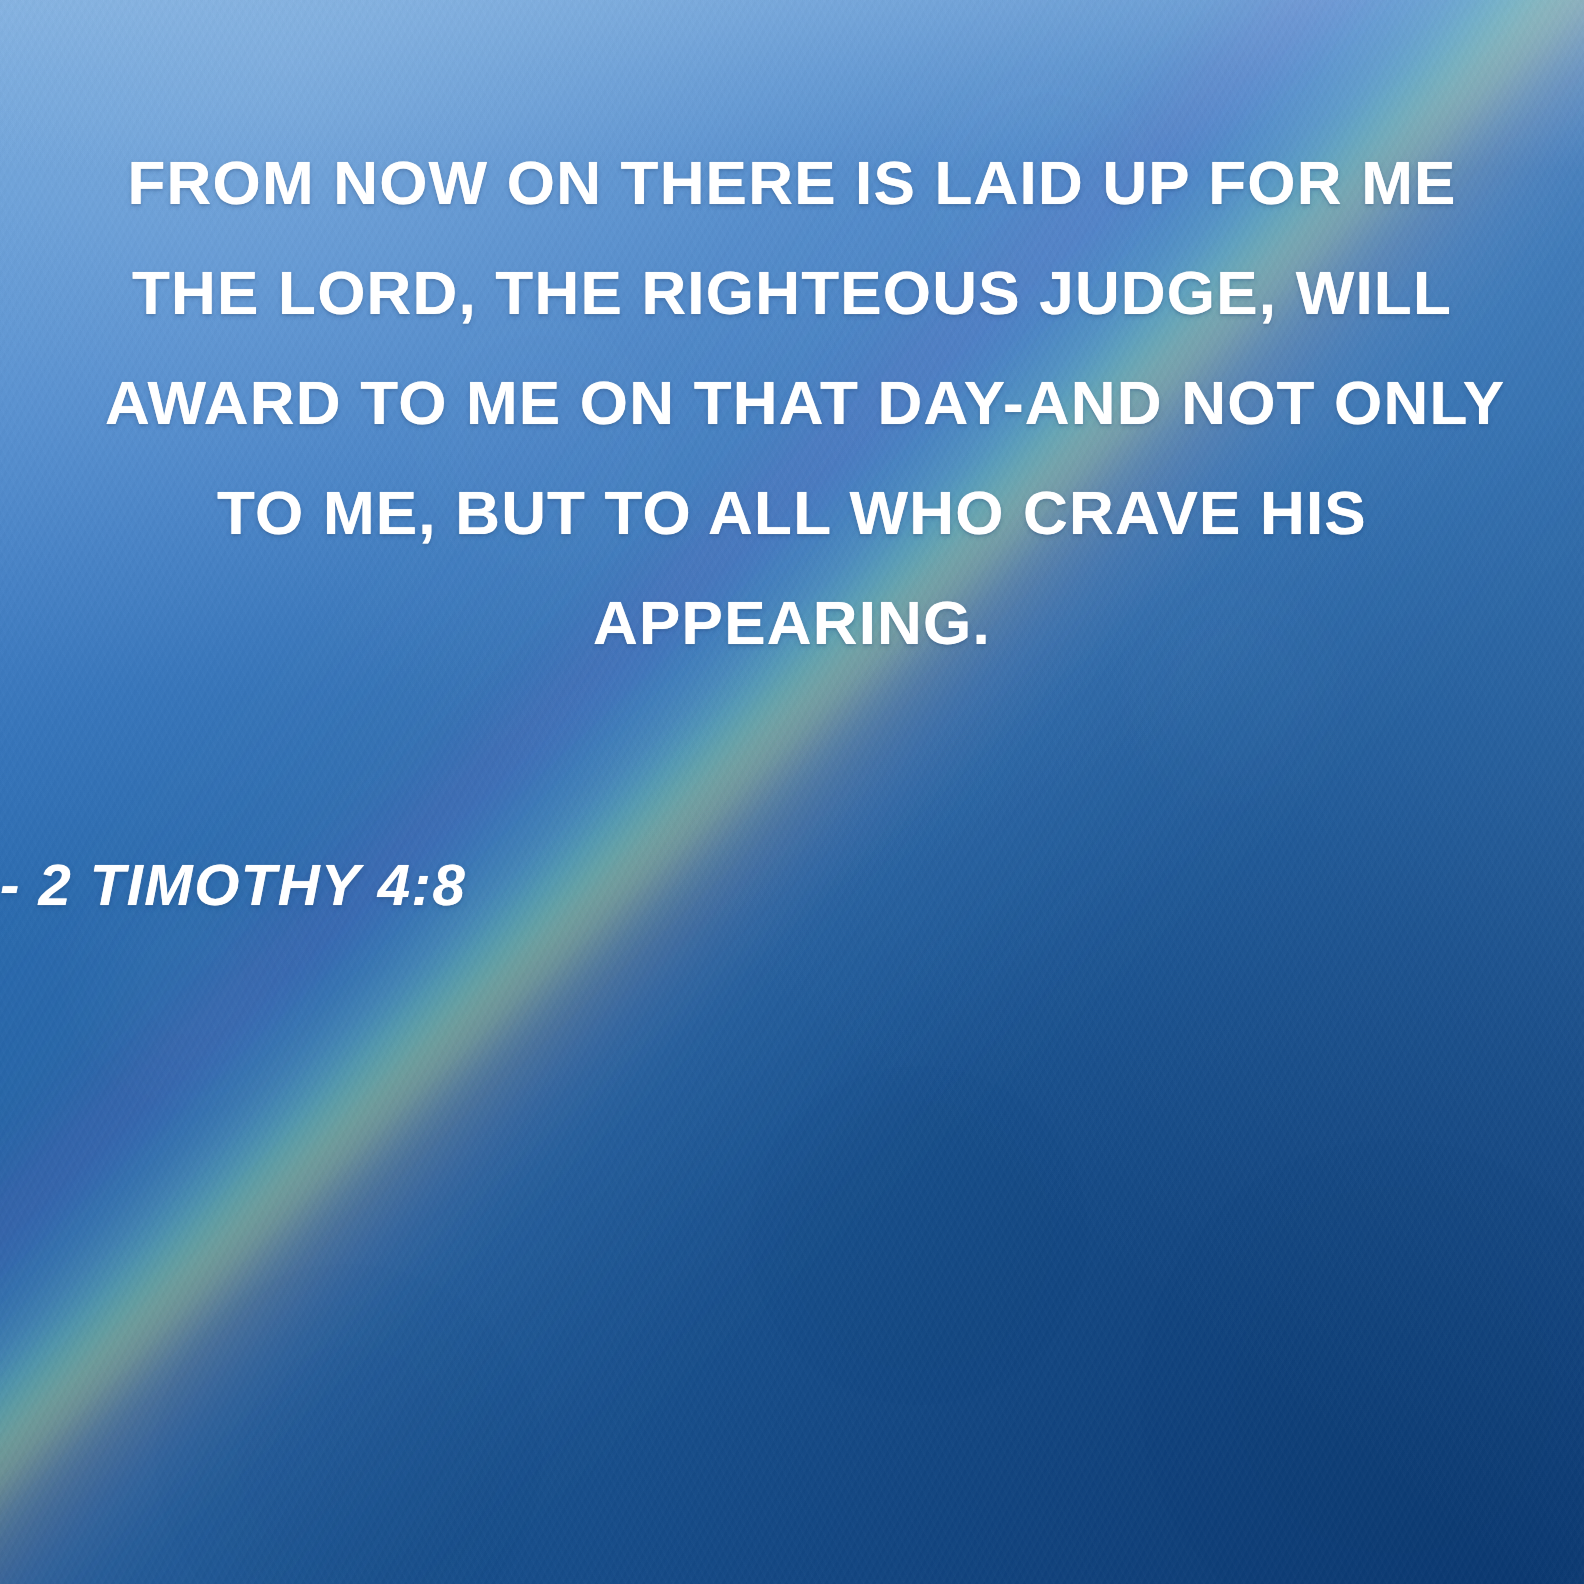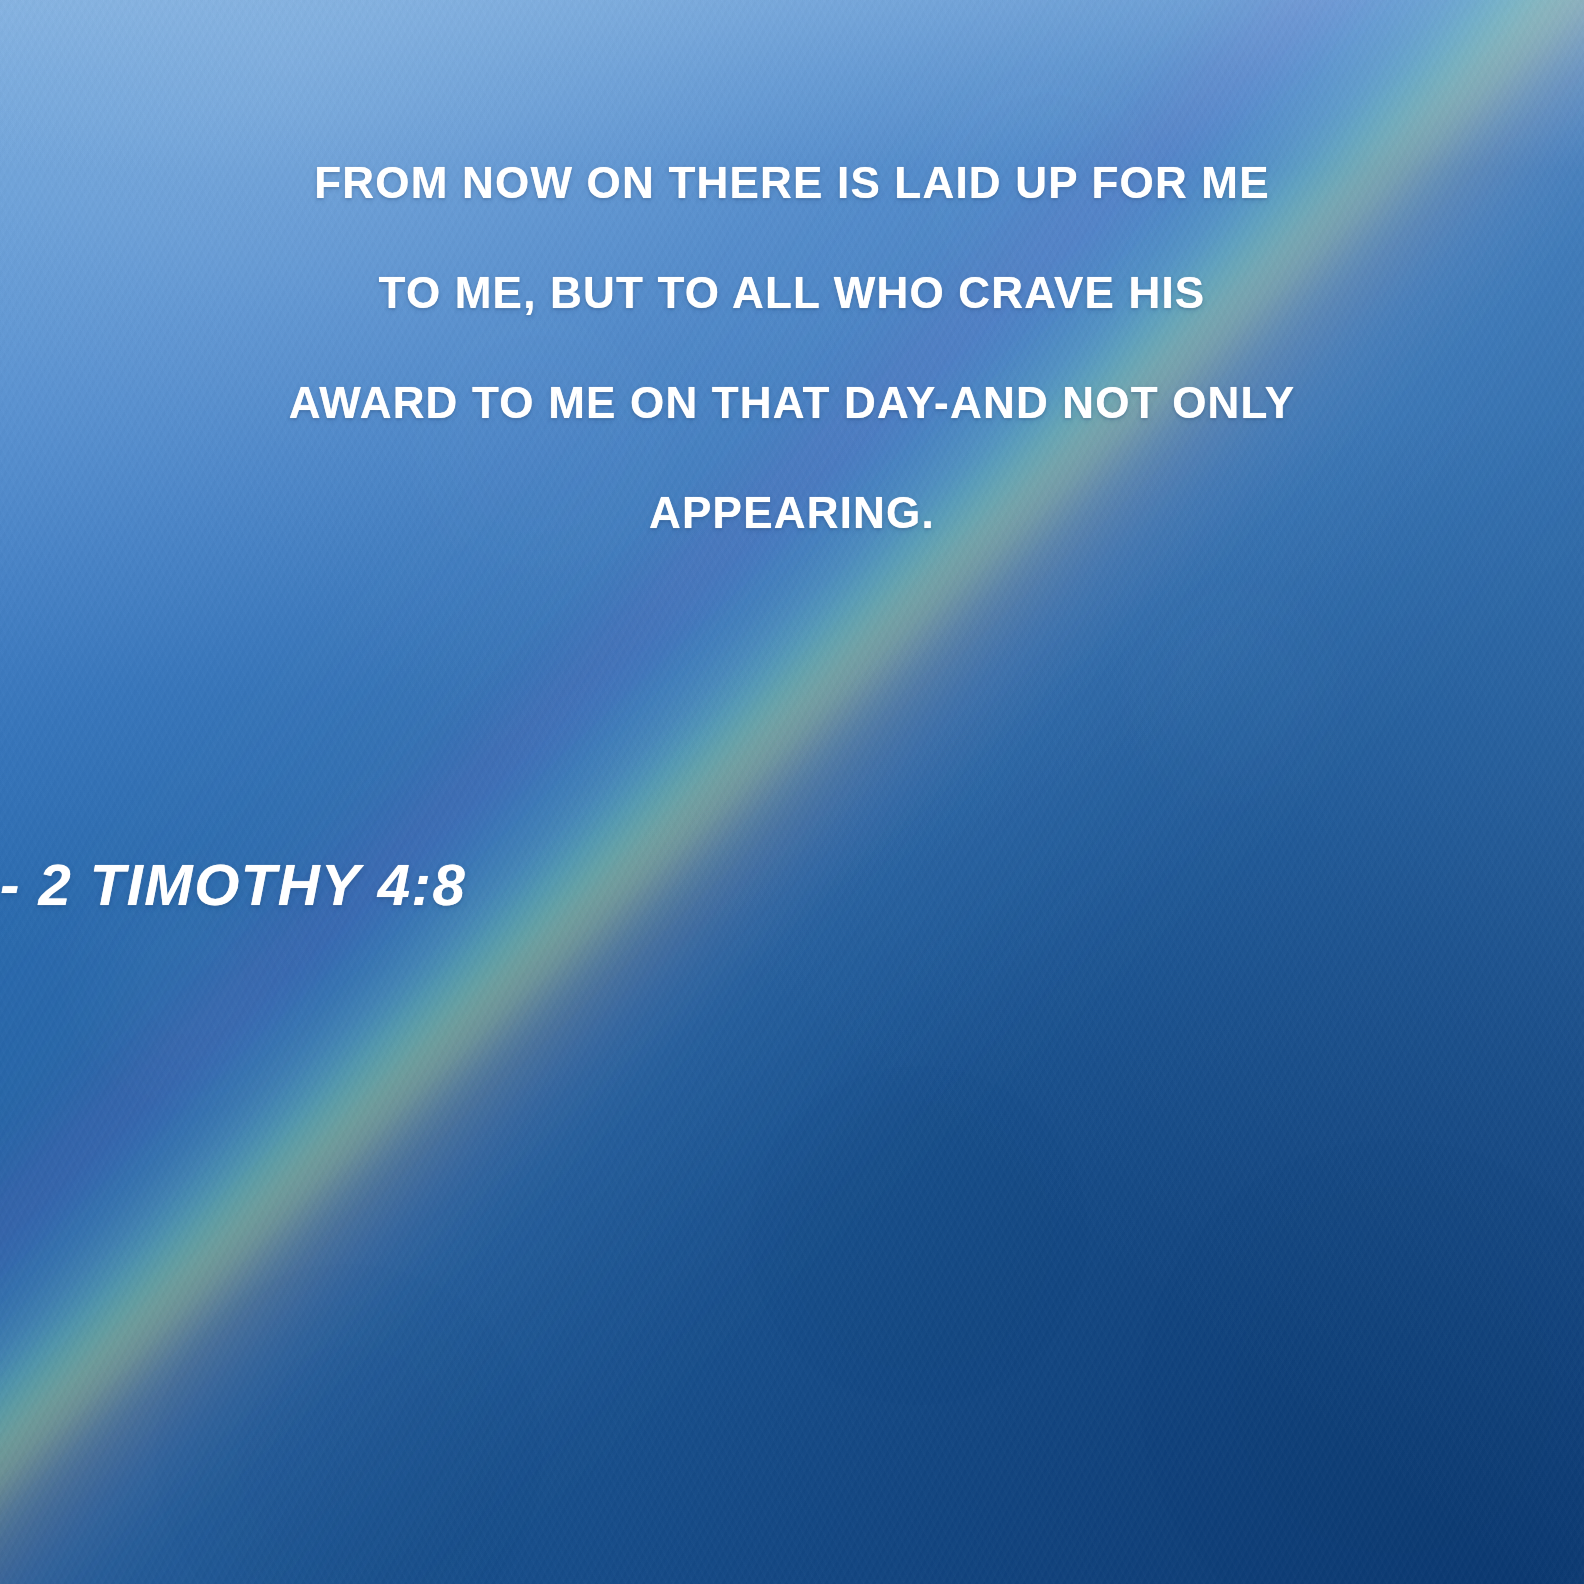--- a/index.html
+++ b/index.html
@@ -194,21 +194,21 @@
     top: 128px;
     text-align: center;
     padding: 0 105px;
     box-sizing: border-box;
   }
 
   .verse-line {
     display: block;
     font-family: "Liberation Sans", sans-serif;
     font-weight: 700;
-    font-size: 44px;
+    font-size: 62px;
     line-height: 110px;
     letter-spacing: 1.2px;
     color: #ffffff;
     text-transform: uppercase;
     white-space: nowrap;
     -webkit-font-smoothing: antialiased;
     text-shadow:
       0 0 1px rgba(255,255,255,0.85),
       0 1px 2px rgba(20,60,110,0.30),
       0 2px 5px rgba(18,56,104,0.22);
@@ -250,20 +250,21 @@
     <div class="rainbow"></div>
     <div class="rainbow-core"></div>
   </div>
   <div class="rainbow-fade"></div>
 
   <div class="water-texture"></div>
   <div class="water-mottle"></div>
 
   <div class="quote-block">
     <span class="verse-line">From now on there is laid up for me</span>
+    <span class="verse-line">the Lord, the righteous judge, will</span>
+    <span class="verse-line">award to me on that day-and not only</span>
     <span class="verse-line">to me, but to all who crave his</span>
-    <span class="verse-line">award to me on that day-and not only</span>
     <span class="verse-line">appearing.</span>
   </div>
 
   <div class="attribution">- 2 Timothy 4:8</div>
 
 </div>
 
 </body></html>

